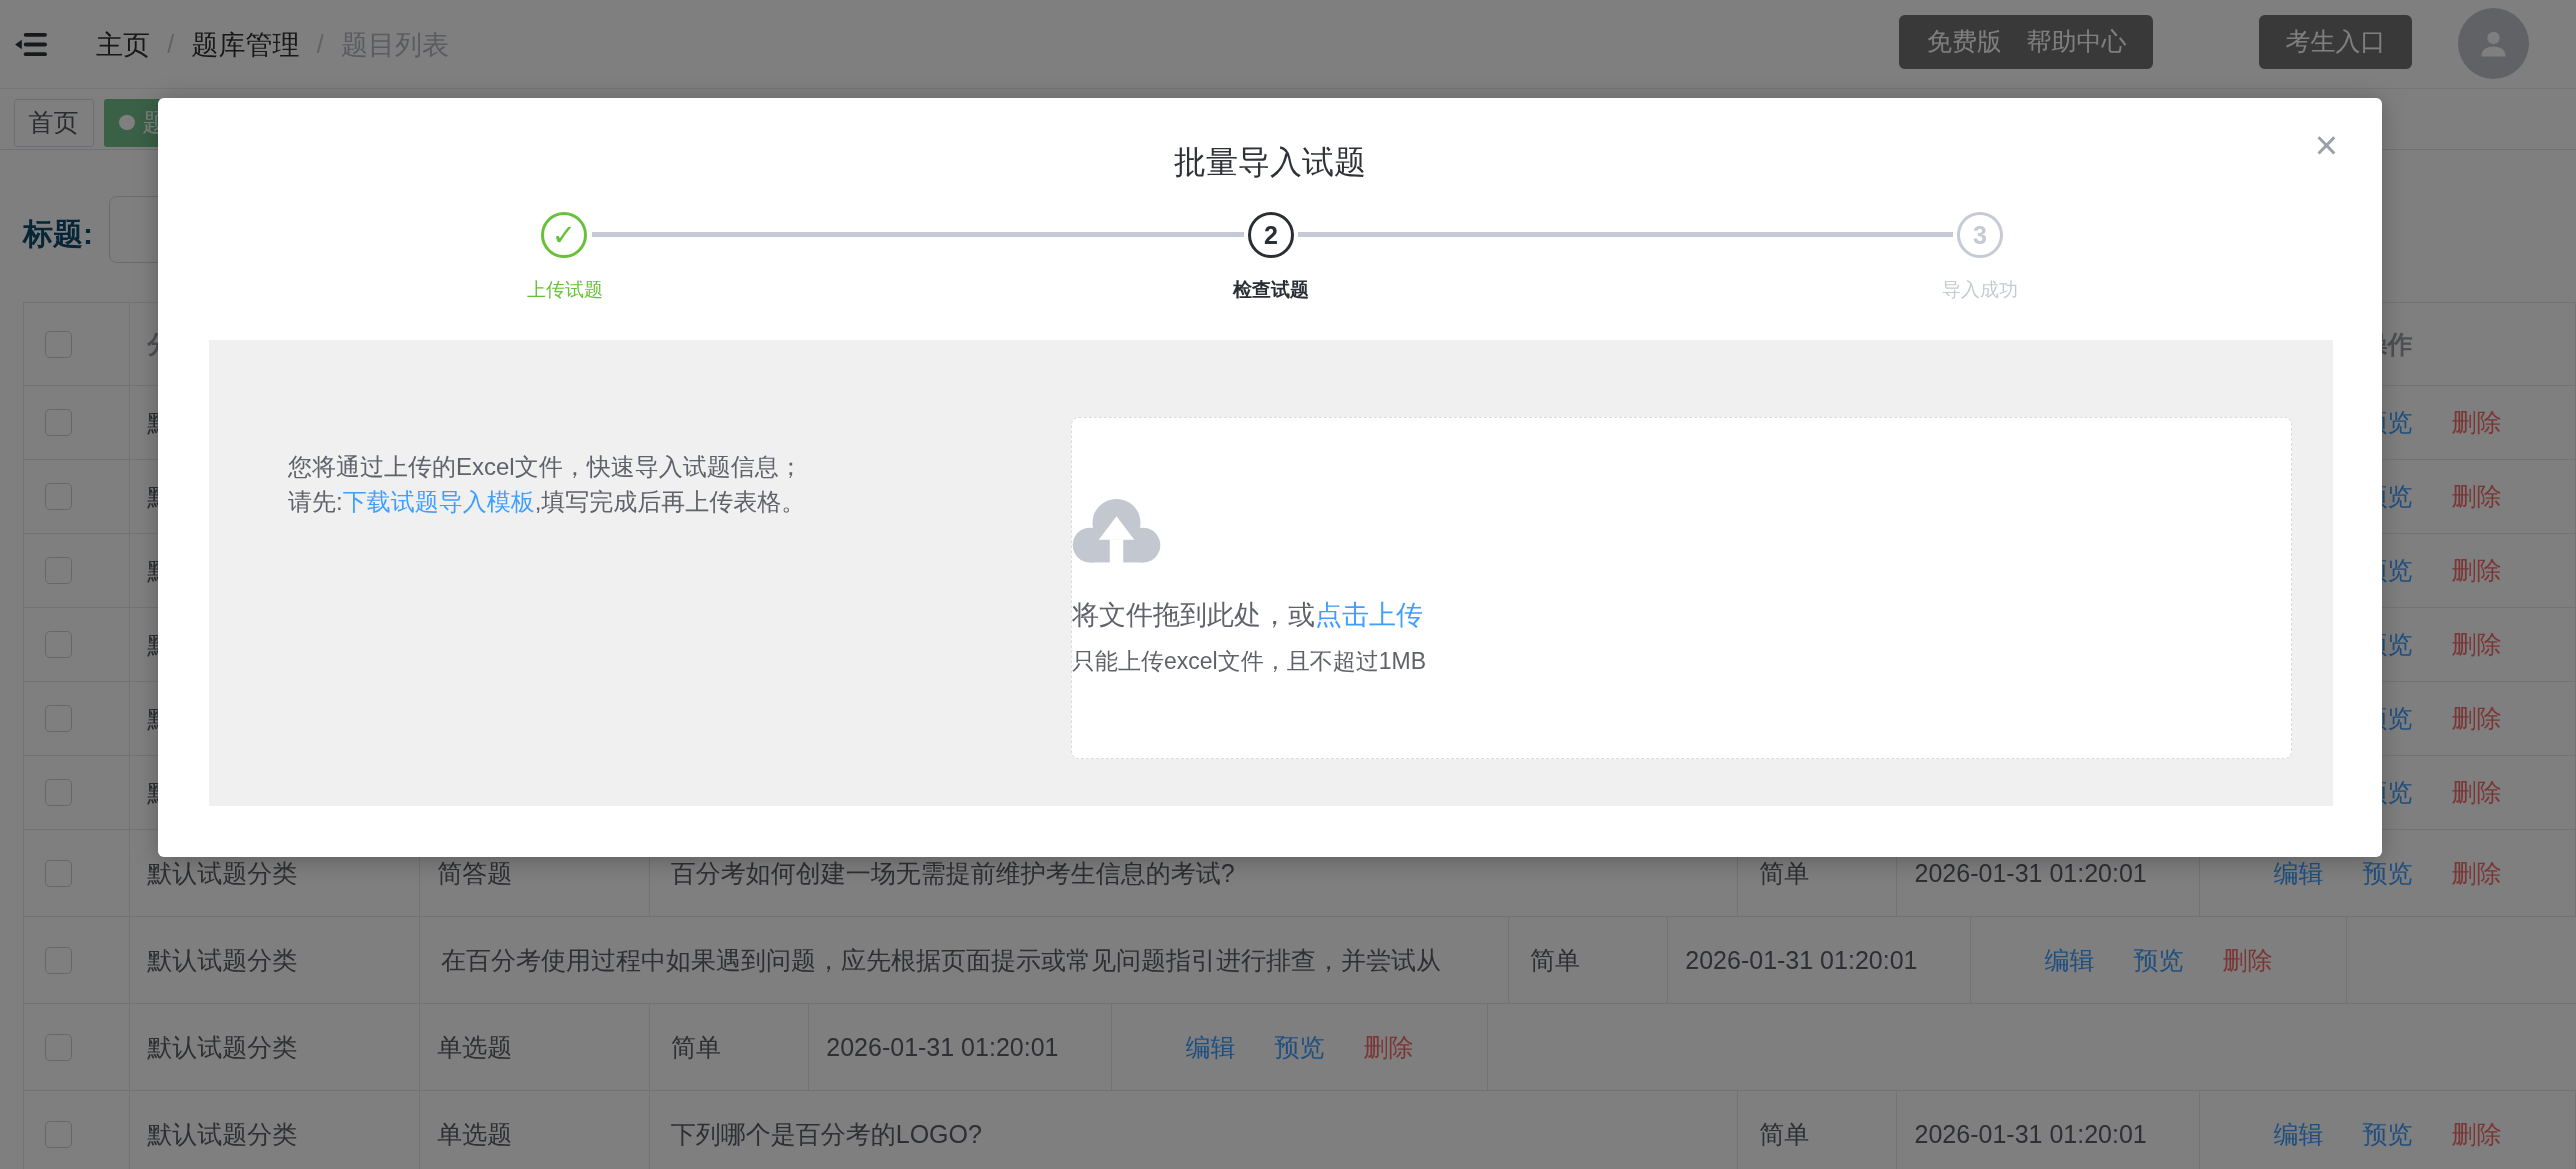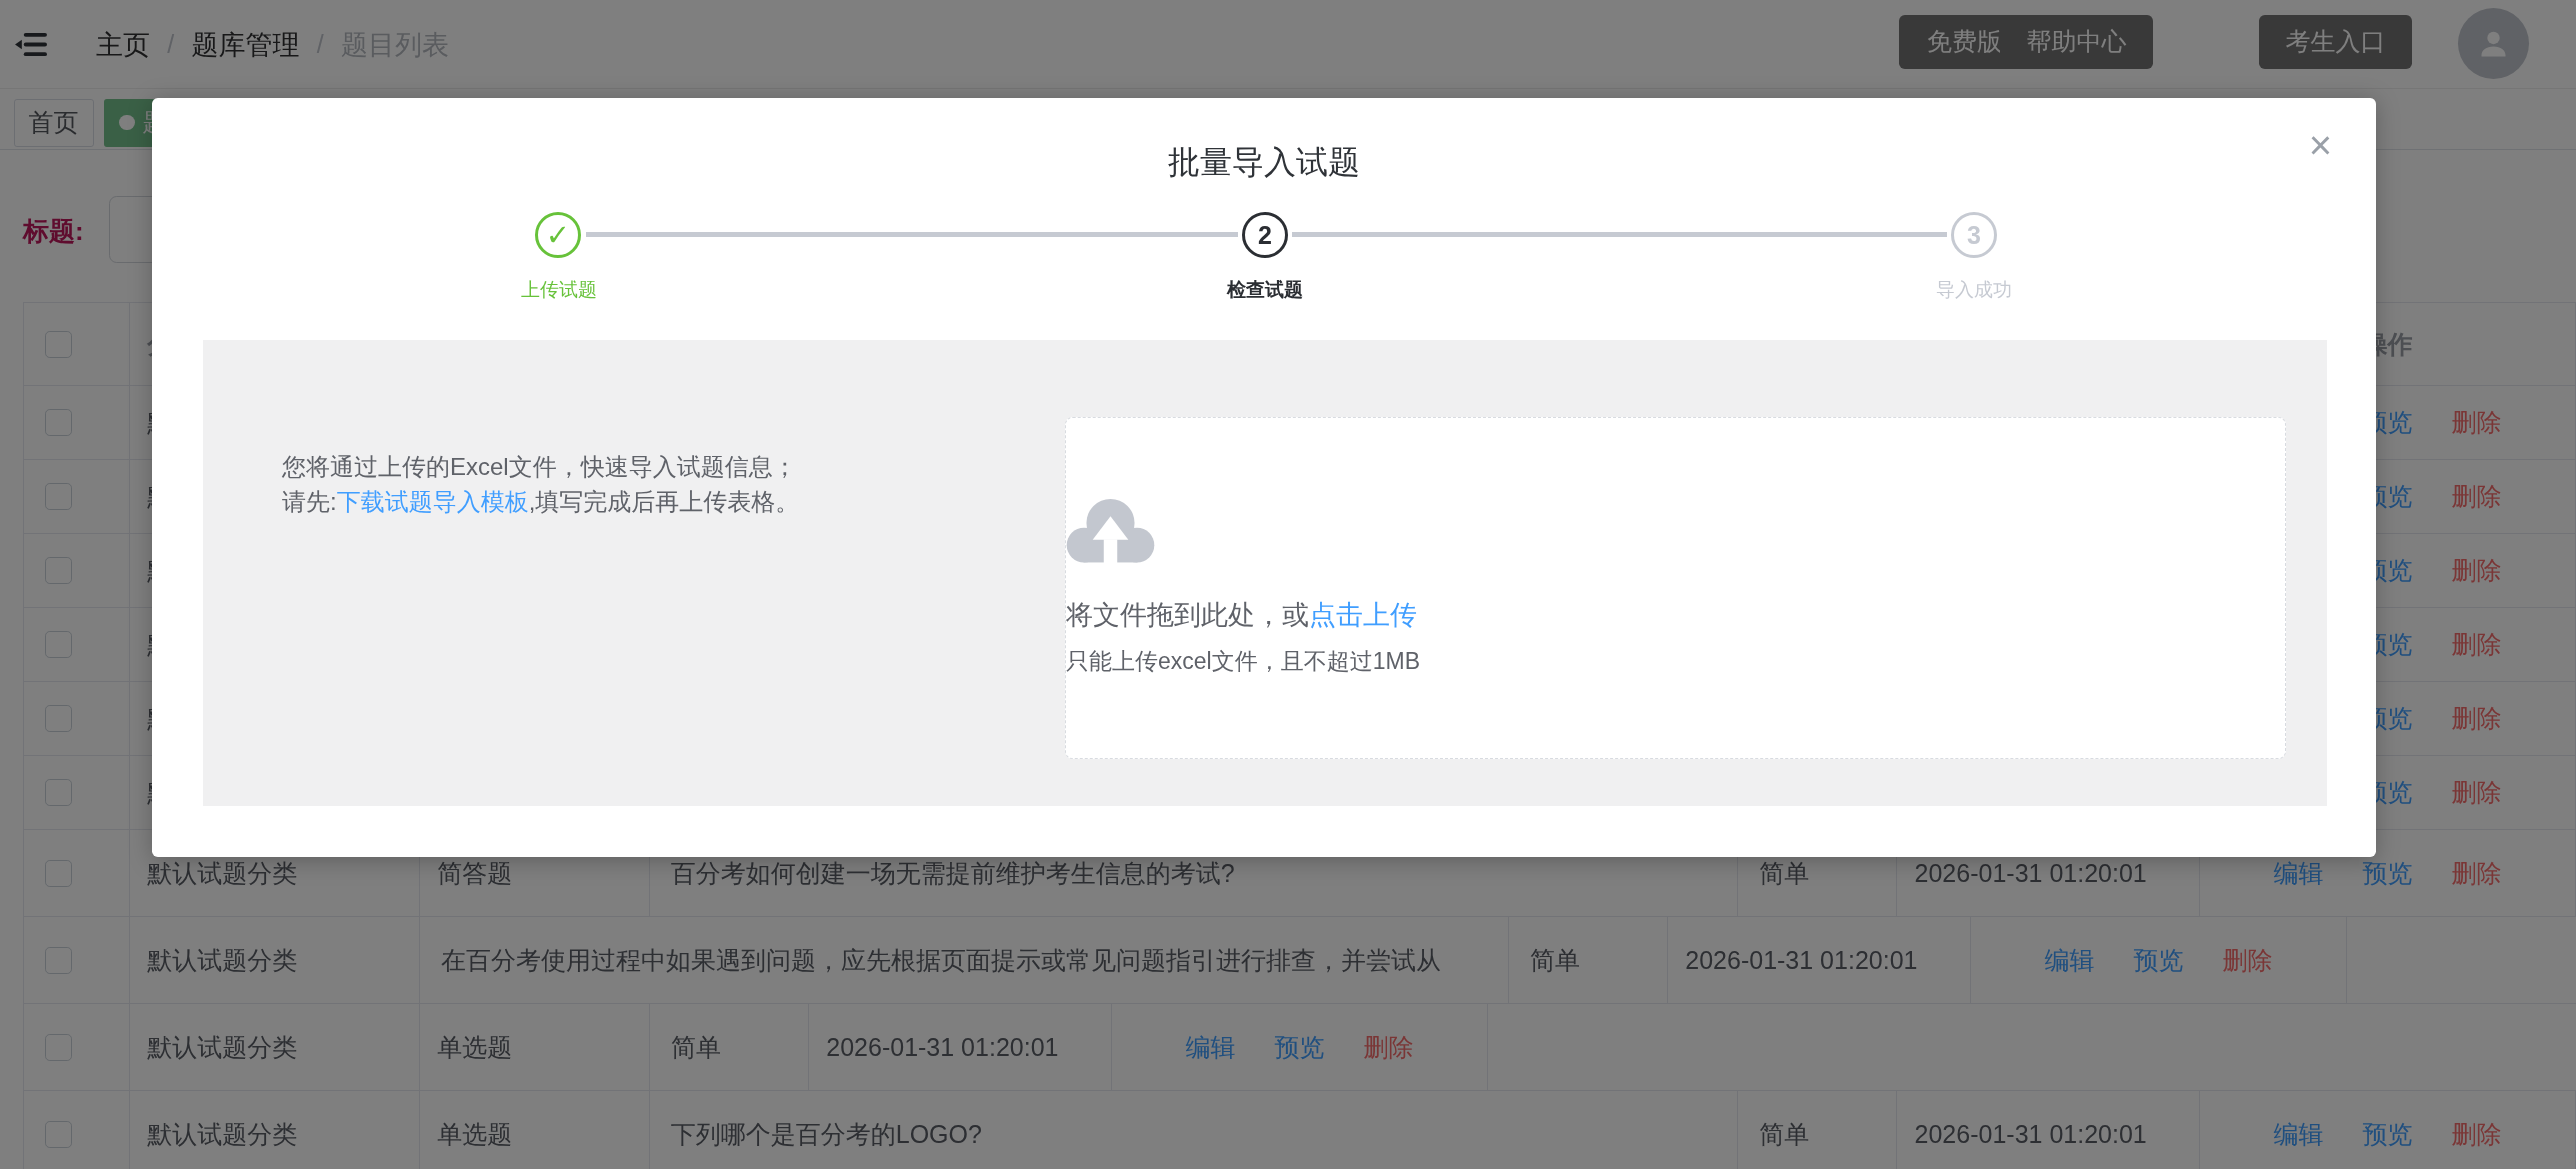--- a/index.html
+++ b/index.html
@@ -25,21 +25,21 @@
             display:flex; align-items:center; justify-content:center; cursor:pointer; }
   
   .tabbar { position:absolute; left:0; top:89px; width:2576px; height:61px; background:#fff; border-bottom:1px solid #dfe3e8; }
   .tab-home { position:absolute; left:13.5px; top:9.6px; width:80px; height:48px; border:1px solid #d8dce5; border-radius:2.9px;
               background:#fff; color:#55585e; font-size:25px; display:flex; align-items:center; justify-content:center; cursor:pointer; }
   .tab-active { position:absolute; left:104px; top:9.6px; width:164px; height:48px; border-radius:2.9px;
                 background:#74c08c; color:#fff; font-size:25px; display:flex; align-items:center; cursor:pointer; }
   .tab-dot { width:15.4px; height:15.4px; border-radius:50%; background:#fff; margin-left:15.4px; margin-right:7.7px; flex:none; }
   .tab-active span.lbl { white-space:nowrap; overflow:hidden; }
   
-  .filter-label { position:absolute; left:23px; top:214px; font-size:26px; font-weight:bold; color:#be185d; }
+  .filter-label { position:absolute; left:23px; top:214px; font-size:30px; font-weight:bold; color:#0c4a6e; }
   .filter-input { position:absolute; left:109px; top:196px; width:337px; height:67px; border:1px solid #d2d6dc; border-radius:7.7px;
                   background:#fff; font-size:25px; padding:0 17.3px; font-family:inherit; color:#303133; }
   
   .qtable { position:absolute; left:23px; top:302px; width:2553px; border-top:1px solid #e4e7ee; border-left:1px solid #e4e7ee; background:#fff; }
   .trow, .thead { display:flex; border-bottom:1px solid #e4e7ee; align-items:center; }
   .thead { height:83px; font-weight:bold; color:#9a9ea6; }
   .trow { height:87px; color:#5a5e66; }
   .trow.slim { height:74px; }
   .cell { height:100%; display:flex; align-items:center; border-right:1px solid #e4e7ee; font-size:25px;
           padding-left:17.3px; overflow:hidden; white-space:nowrap; }
@@ -49,21 +49,21 @@
   .c4 { width:1089px; padding-left:21px; }
   .c5 { width:159px; padding-left:21px; }
   .c6 { width:303px; }
   .c7 { width:376px; justify-content:center; padding-left:0; gap:39px; }
   .checkbox { width:27px; height:27px; border:1.9px solid #c8d0d8; border-radius:4.8px; background:#fff; cursor:pointer; flex:none; }
   .link { cursor:pointer; }
   .link-edit, .link-preview { color:#409eff; }
   .link-delete { color:#f56c6c; }
   
   .overlay { position:absolute; inset:0; background:rgba(0,0,0,0.5); z-index:50; }
-  .modal { position:absolute; left:152px; top:98px; width:2224px; height:759px; background:#fff; border-radius:5.8px; z-index:60;
+  .modal { position:absolute; left:158px; top:98px; width:2224px; height:759px; background:#fff; border-radius:5.8px; z-index:60;
            box-shadow:0 3.9px 23px rgba(0,0,0,0.25); }
   .modal-title { position:absolute; left:0; top:43px; width:100%; text-align:center; font-size:32px; color:#2f3338; }
   .modal-close { position:absolute; right:44px; top:27px; font-size:40px; line-height:1; color:#9aa0a8; cursor:pointer; font-weight:normal; }
   
   .step-line { position:absolute; top:134px; height:4.8px; background:#c6cad2; }
   .line-1 { left:434px; width:652px; }
   .line-2 { left:1140px; width:655px; }
   .step-circle { position:absolute; top:114px; width:46px; height:46px; border-radius:50%; background:#fff;
                  display:flex; align-items:center; justify-content:center; font-size:25px; font-weight:bold; }
   .circ-1 { left:383px; border:3.9px solid #67c23a; color:#67c23a; font-size:29px; }

